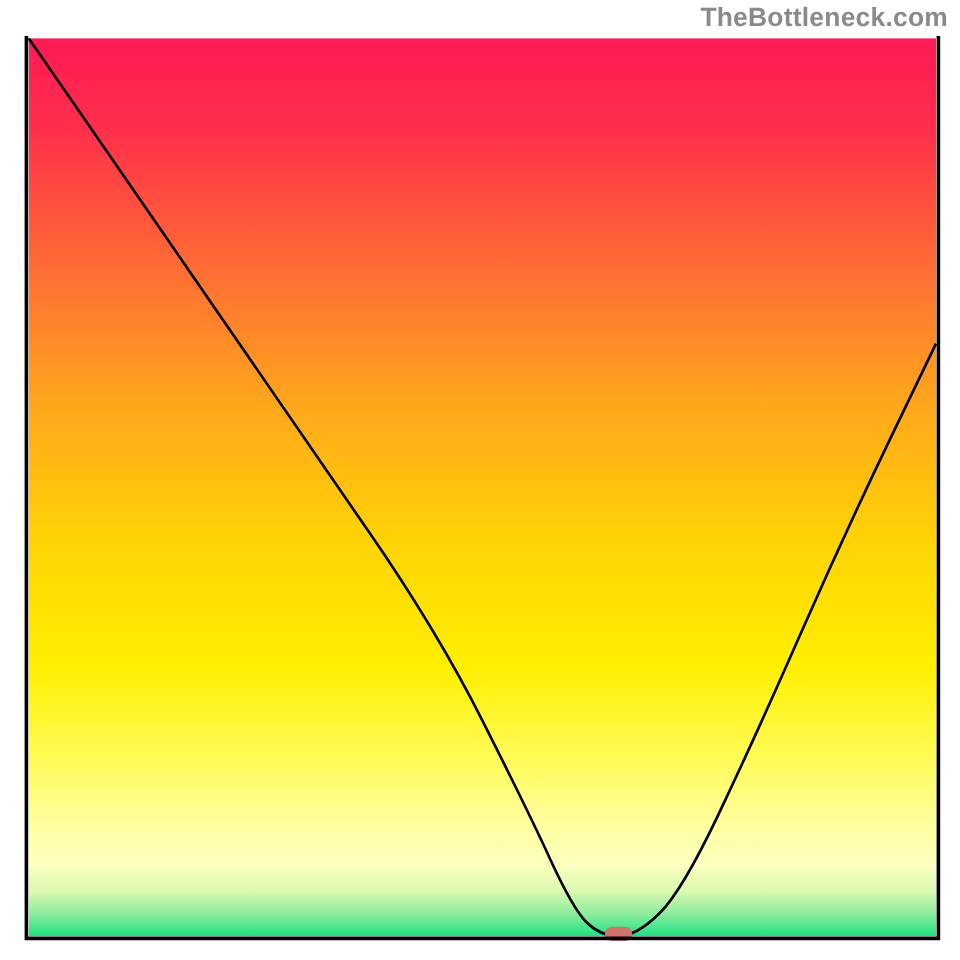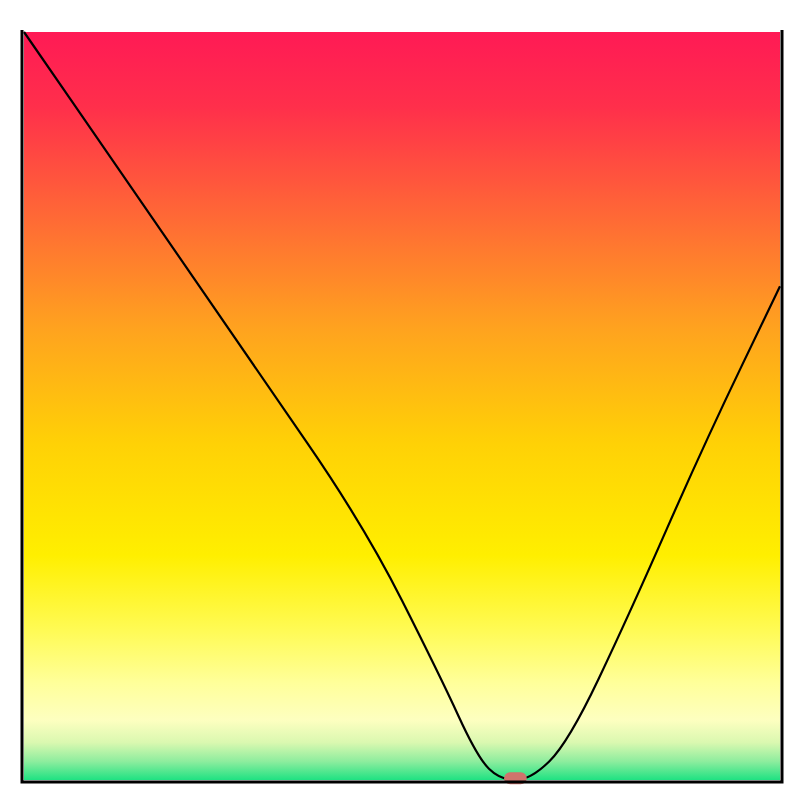--- a/index.html
+++ b/index.html
@@ -25,20 +25,21 @@
     letter-spacing: 0.2px;
   }
   svg {
     display: block;
   }
 </style>
 </head>
 <body>
 
 <div class="wrap">
+  <div class="attribution">TheBottleneck.com</div>
   <svg id="chart-svg" width="800" height="800" viewBox="0 0 800 800">
     <defs>
       <linearGradient id="bg-grad" x1="0" y1="0" x2="0" y2="1">
           <stop offset="0.00%" stop-color="#ff1a55"></stop>
           <stop offset="10.00%" stop-color="#ff2f4b"></stop>
           <stop offset="25.00%" stop-color="#ff6a35"></stop>
           <stop offset="40.00%" stop-color="#ffa41e"></stop>
           <stop offset="55.00%" stop-color="#ffd106"></stop>
           <stop offset="70.00%" stop-color="#ffef00"></stop>
           <stop offset="80.00%" stop-color="#fffb55"></stop>

